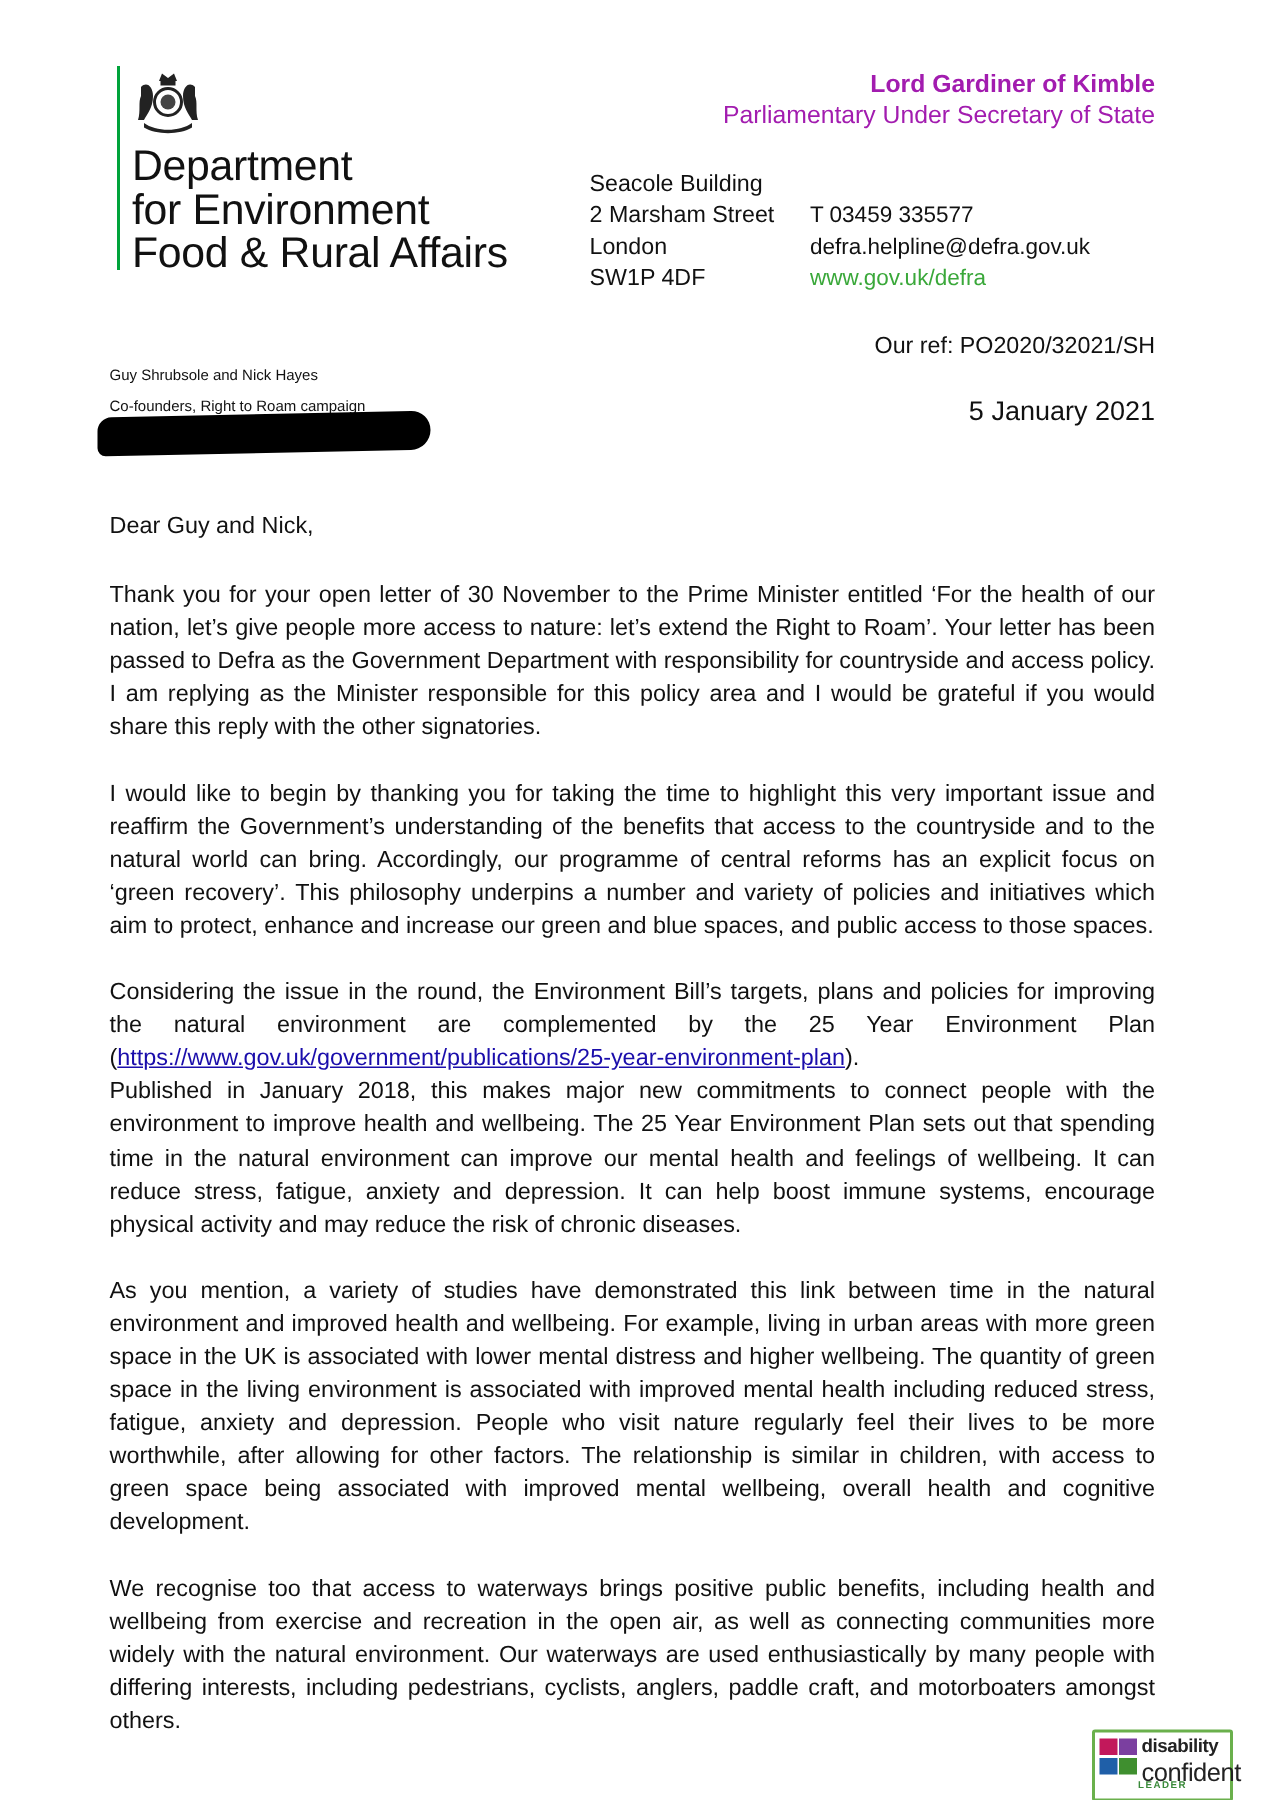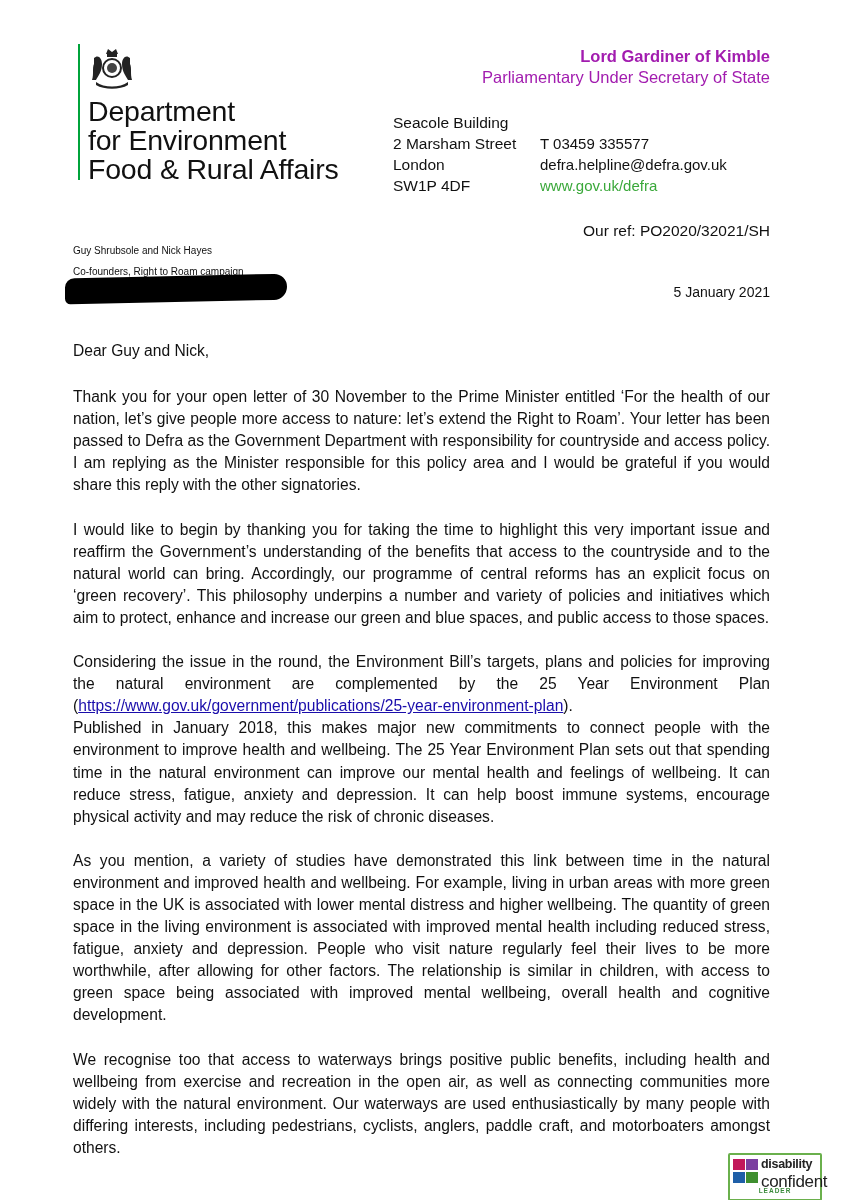--- a/index.html
+++ b/index.html
@@ -19,21 +19,21 @@
   
   .addr { left: 393px; top: 112px; font-size: 15.5px; line-height: 21px; }
   .contact { left: 540px; top: 133px; font-size: 15px; line-height: 21px; }
   .contact .web { color: #3aa83a; }
 
   
   .recipient { left: 73px; top: 220px; font-size: 10px; line-height: 21px; margin-top: 20px; }
   .ref { right: 72px; top: 220px; font-size: 15.5px; line-height: 21px; }
   .redact { left: 65px; top: 276px; width: 222px; height: 26px; background: #000;
             border-radius: 10px 14px 14px 6px; transform: skewY(-1.2deg); }
-  .date { right: 72px; top: 282px; font-size: 14px; line-height: 21px; }
+  .date { right: 72px; top: 264px; font-size: 18px; line-height: 21px; }
 
   
   .body { left: 73px; top: 340px; width: 697px; font-size: 15.6px; line-height: 22.1px; }
   .body p { margin: 0 0 22px 0; text-align: justify; }
   .body p.salutation { margin-bottom: 24px; }
   .body p.tight { margin-bottom: 0; }
   .body a { color: #1a0dab; text-decoration: underline; }
 
   
   .badge { left: 728px; top: 1136px; width: 90px; height: 44px; border: 2px solid #6ab04c; border-radius: 2px; background: #fff; margin-top: 17px; }

